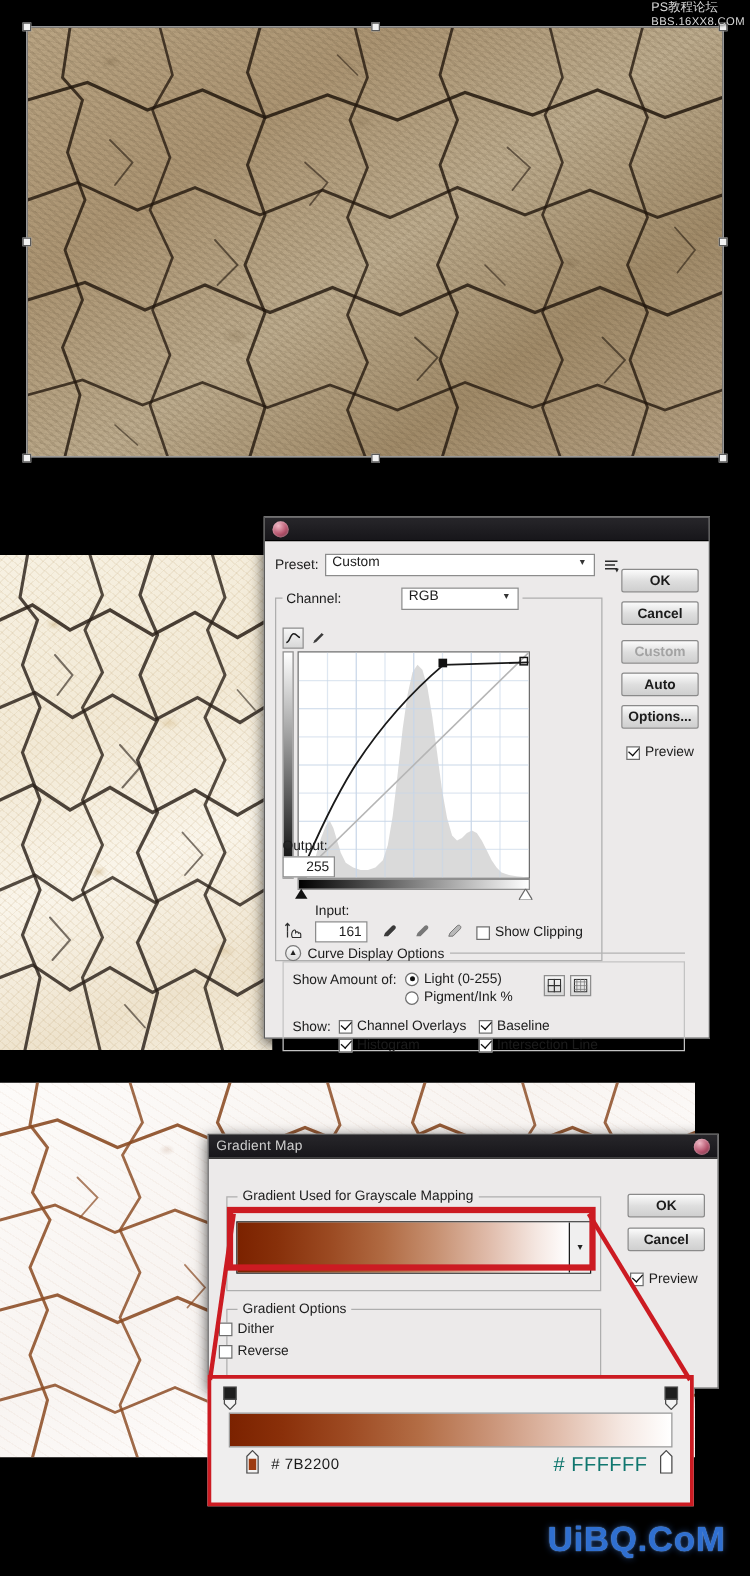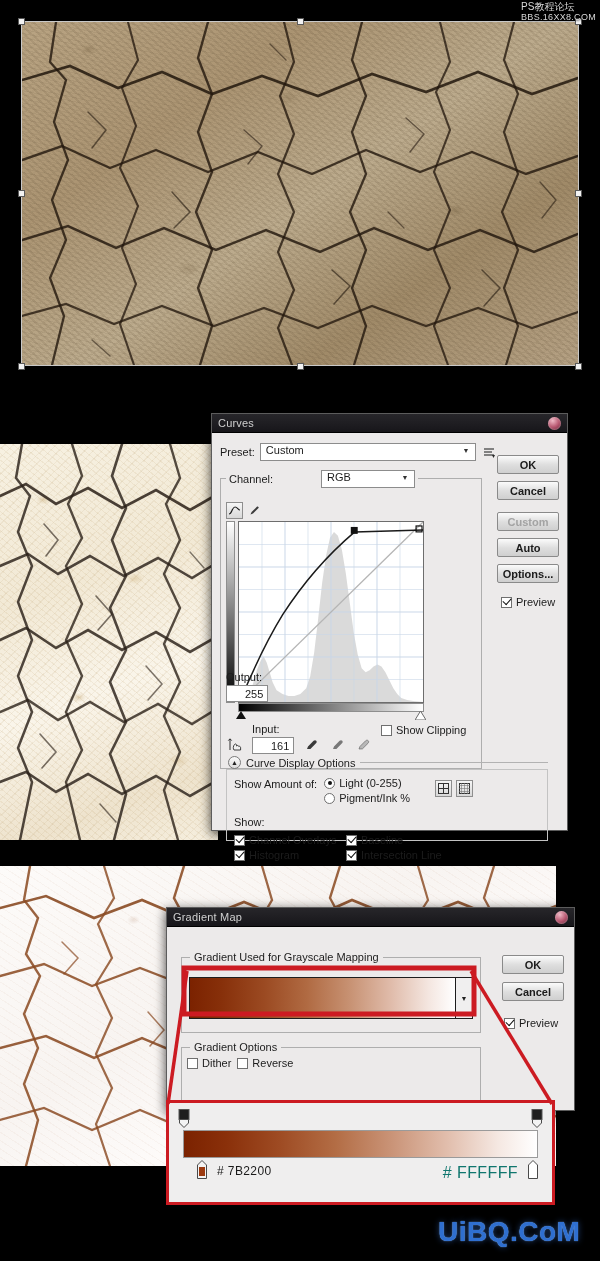--- a/index.html
+++ b/index.html
@@ -270,21 +270,20 @@
         <path d="M310 214 L326 232 L312 248" stroke-width="1.5" opacity=".7"></path>
         <path d="M388 146 L404 164 L390 180" stroke-width="1.4" opacity=".66"></path>
         <path d="M468 72 L484 90 L470 106" stroke-width="1.5" opacity=".7"></path>
         <path d="M524 214 L540 232" stroke-width="1.3" opacity=".64"></path>
       </g>
     </svg>
   </div>
 
   <div class="ps-dialog" id="curves-dialog" style="left:211px; top:413px; width:357px; height:418px;">
     <div class="ps-titlebar">
-      <span class="t-title">Curves</span>
       <span class="ps-orb"></span>
     </div>
     <div class="ps-body">
 
       <div class="row" style="margin:2px 0 6px 0;">
         <span class="lbl">Preset:</span>
         <div class="ps-select" style="width:216px;">
           <span class="v">Custom</span>
           <span class="arrow">▼</span>
         </div>
@@ -393,21 +392,21 @@
         <span class="tool-plain" style="margin-bottom:1px;">
           <svg width="13" height="13" viewBox="0 0 13 13">
               <path d="M2 11 L3 8.4 L8.6 2.8 C9.4 2 10.6 2 11.2 2.7 C11.9 3.4 11.8 4.5 11 5.3 L5.4 10.9 Z" fill="#787878"></path>
             </svg>
         </span>
         <span class="tool-plain" style="margin-bottom:1px;">
           <svg width="13" height="13" viewBox="0 0 13 13">
               <path d="M2 11 L3 8.4 L8.6 2.8 C9.4 2 10.6 2 11.2 2.7 C11.9 3.4 11.8 4.5 11 5.3 L5.4 10.9 Z" fill="#b8b8b8" stroke="#6a6a6a" stroke-width=".7"></path>
             </svg>
         </span>
-        <div class="ps-chk" style="margin-bottom:18px;">
+        <div class="ps-chk" style="margin-bottom:2px;">
           <span class="box"></span>
           <span>Show Clipping</span>
         </div>
       </div>
 
       <div style="position:absolute; left:16px; top:323px; display:flex; align-items:center; gap:5px; width:320px;">
         <span style="width:13px;height:13px;border-radius:50%;border:1px solid #7a7a7a;background:linear-gradient(#fafafa,#dcdcdc);display:flex;align-items:center;justify-content:center;font-size:7px;color:#222;">▲</span>
         <span class="lbl">Curve Display Options</span>
         <span style="flex:1;height:1px;background:#b2b2b2;"></span>
       </div>
@@ -444,21 +443,21 @@
                   <line x1="8.5" y1="0" x2="8.5" y2="11"></line>
               <line x1="0" y1="2.5" x2="11" y2="2.5"></line>
                   <line x1="0" y1="5.5" x2="11" y2="5.5"></line>
                   <line x1="0" y1="8.5" x2="11" y2="8.5"></line>
                 </g>
               </svg>
           </span>
         </div>
       </div>
 
-      <div style="position:absolute; left:22px; top:382px; display:flex; align-items:flex-start; gap:6px;flex-direction:column;">
+      <div style="position:absolute; left:22px; top:382px; display:flex; align-items:flex-start; gap:6px;">
         <span class="lbl" style="margin-top:1px;">Show:</span>
         <div style="display:grid; grid-template-columns:112px 118px; gap:3px 0;">
           <div class="ps-chk">
             <span class="box on"></span>
             <span>Channel Overlays</span>
           </div>
           <div class="ps-chk">
             <span class="box on"></span>
             <span>Baseline</span>
           </div>
@@ -500,21 +499,21 @@
       </div>
 
       <div style="position:absolute; left:22px; top:50px; width:284px; height:42px; display:flex; border:1px solid #1d1d1d; background:#fff;">
         <div style="flex:1; background:linear-gradient(to right,#7B2200 0%,#87300a 12%,#9b4a22 28%,#b06a42 44%,#c79172 60%,#e0bcab 76%,#f4e6e0 90%,#ffffff 100%);"></div>
         <div style="width:17px; border-left:1px solid #1d1d1d; background:#f0efef; display:flex; align-items:center; justify-content:center; font-size:7px; color:#222;">▼</div>
       </div>
 
       <div class="group" style="position:absolute; left:14px; top:120px; width:300px; height:56px;">
         <span class="g-title">Gradient Options</span>
       </div>
-      <div style="position:absolute; left:20px; top:130px; display:flex; flex-direction:row; gap:6px;text-align:right;">
+      <div style="position:absolute; left:8px; top:130px; display:flex; flex-direction:column; gap:6px;text-align:right;">
         <div class="ps-chk">
           <span class="box"></span>
           <span>Dither</span>
         </div>
         <div class="ps-chk">
           <span class="box"></span>
           <span>Reverse</span>
         </div>
       </div>
 

